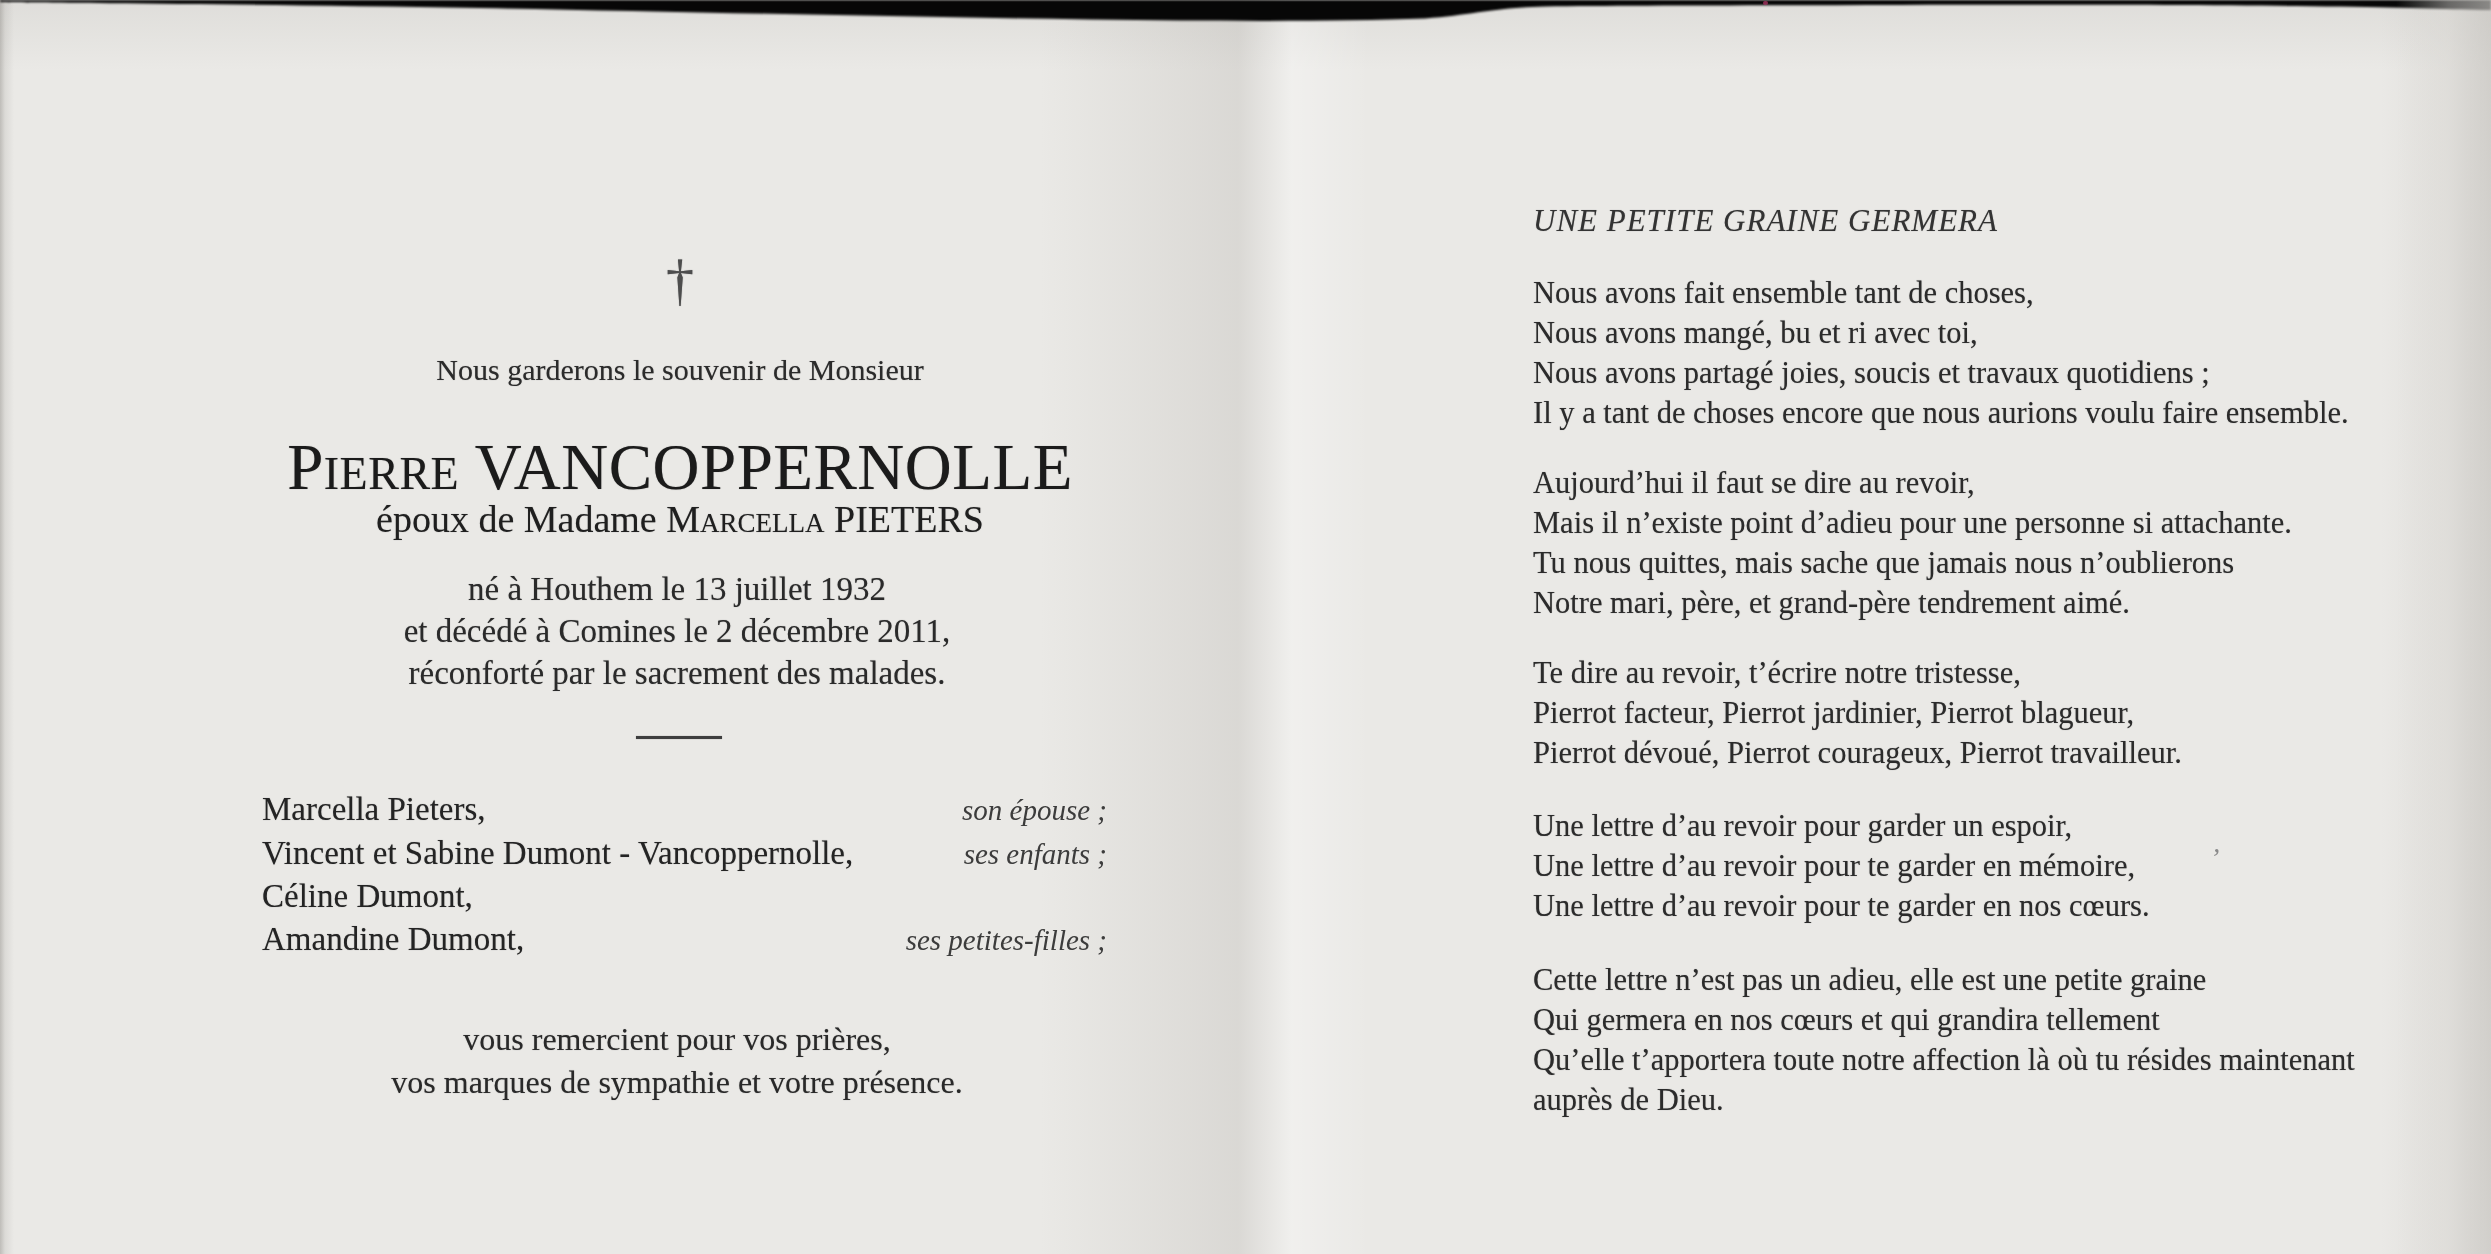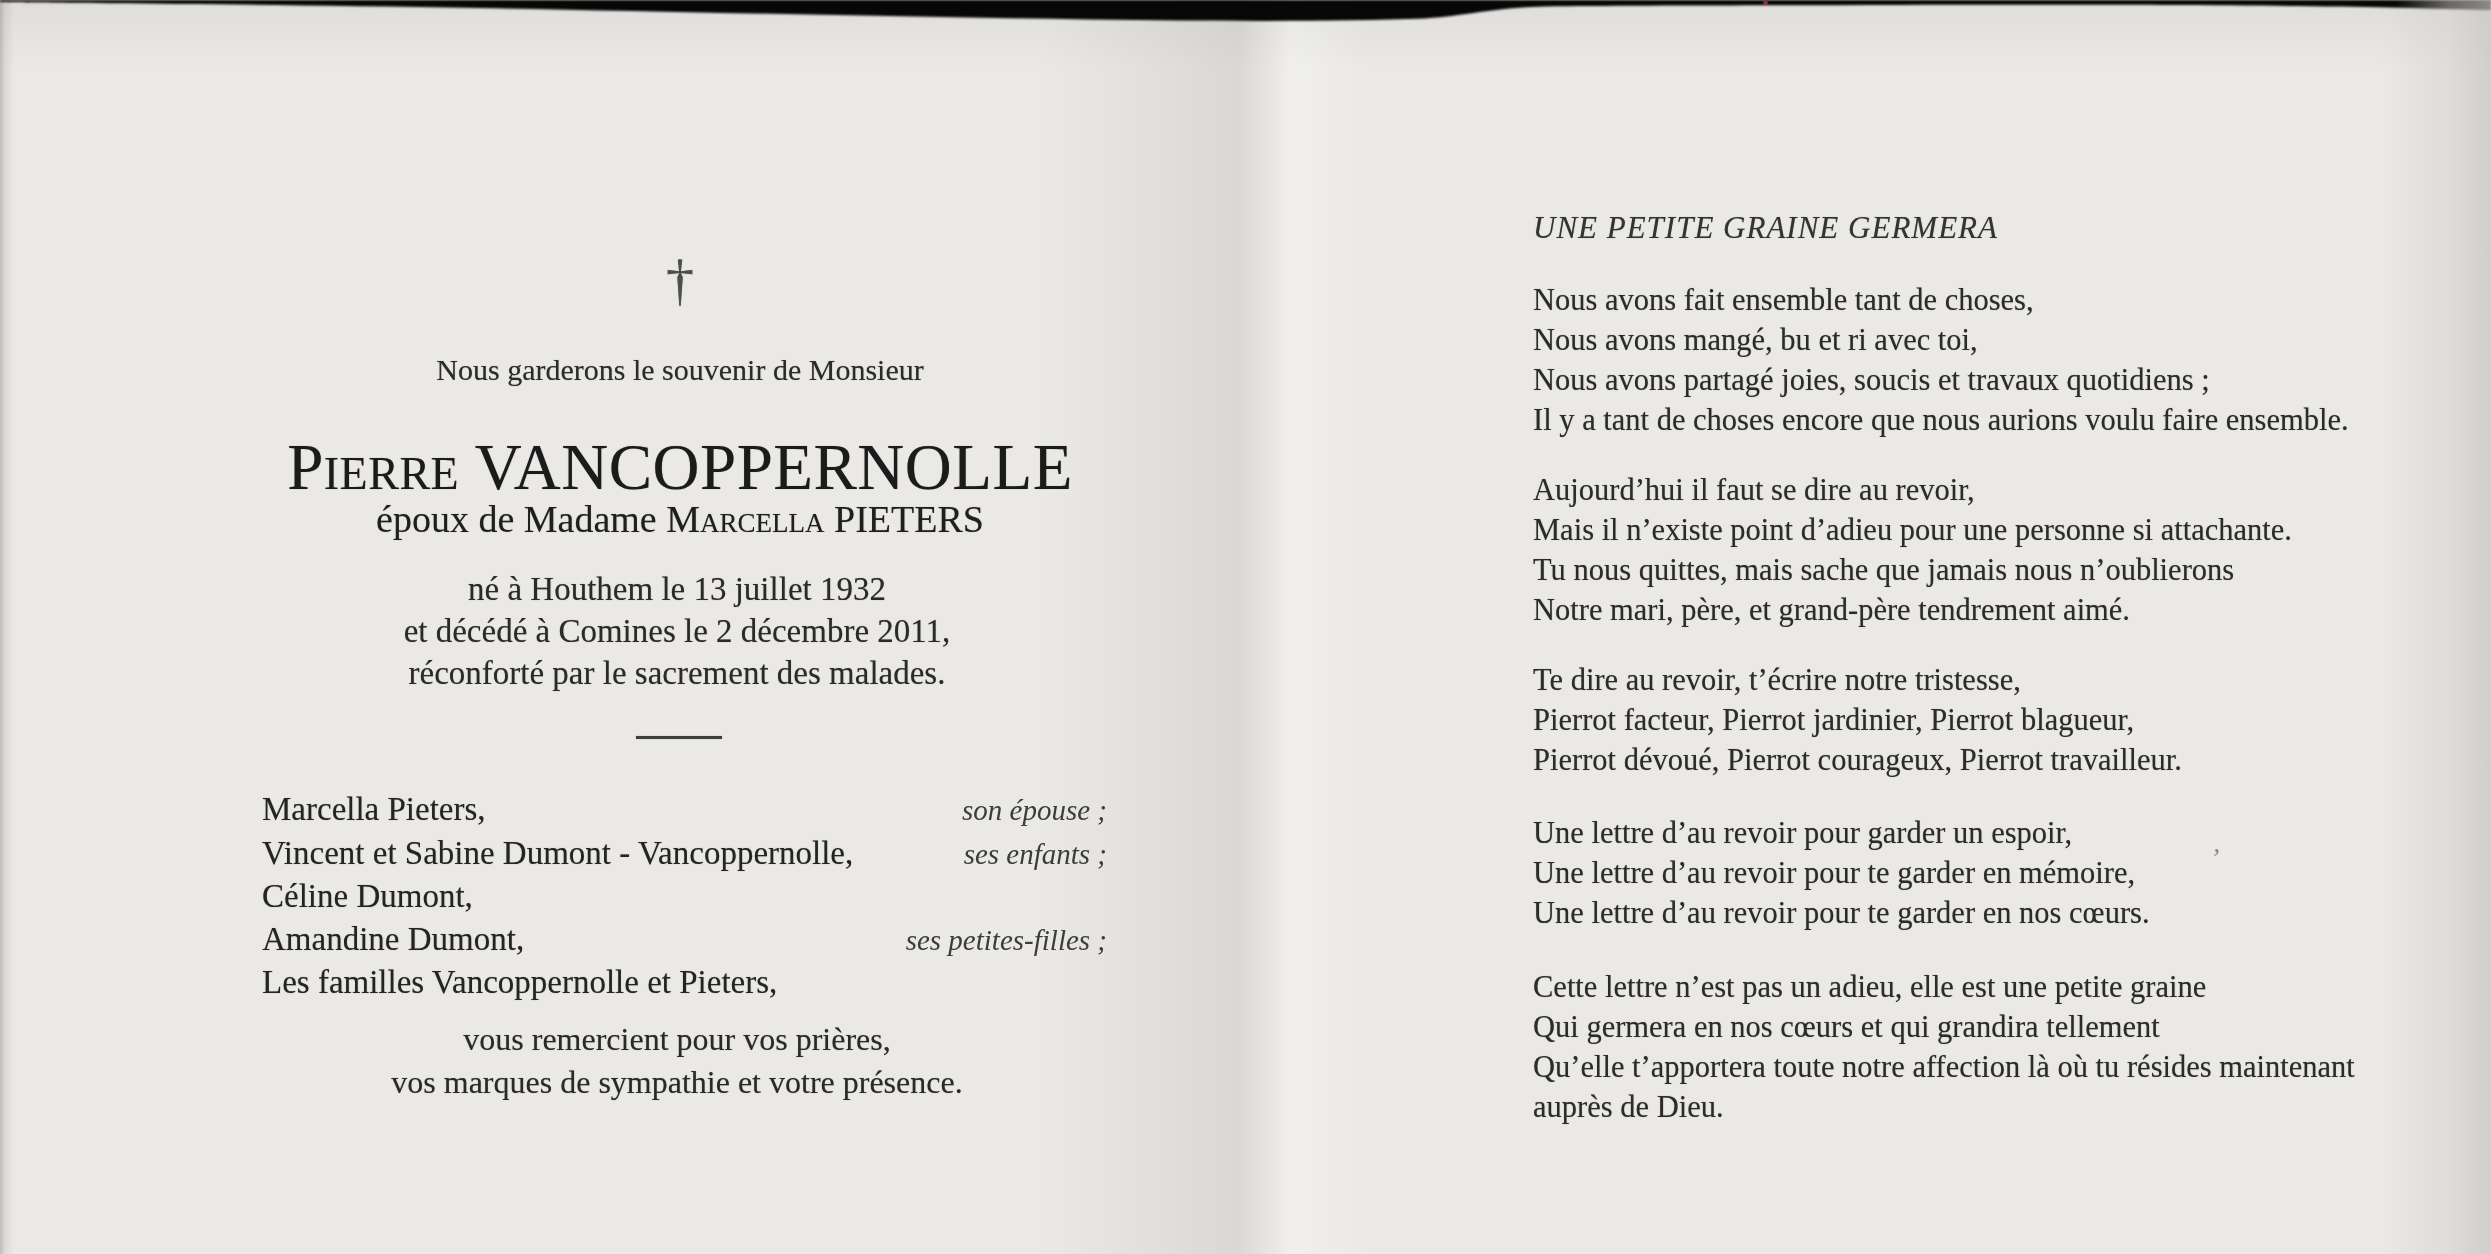--- a/index.html
+++ b/index.html
@@ -37,21 +37,21 @@
          font-size:33px;line-height:42px;color:#2a2a2a;}
   .rule{left:636px;top:736px;width:86px;height:3px;background:#3e3e3e;
         box-shadow:0 0 1px rgba(0,0,0,.5);}
   .family{left:262px;top:788px;width:845px;font-size:33px;line-height:42.5px;color:#242424;}
   .family-row{display:flex;justify-content:space-between;align-items:baseline;}
   .relation{font-style:italic;font-size:29px;color:#3c3c3c;filter:blur(0.4px);}
   .thanks{left:262px;top:1018px;width:830px;text-align:center;
           font-size:32px;line-height:43px;color:#292929;}
 
   
-  .poem{left:1533px;top:210px;width:958px;overflow:hidden;color:#2b2b2b;}
+  .poem{left:1533px;top:203px;width:958px;overflow:hidden;color:#2b2b2b;}
   .poem-title{font-style:italic;font-size:31px;letter-spacing:1px;color:#333;
               margin:0 0 34px 0;white-space:nowrap;}
   .stanza{margin:0 0 30px 0;}
   .stanza.s3{margin-bottom:33px;}
   .stanza.s4{margin-bottom:34px;}
   .vline{font-size:30.5px;line-height:40px;white-space:nowrap;}
 
   
   .edge-fade{right:0;top:0;width:95px;height:1254px;
     background:linear-gradient(90deg, rgba(231,229,226,0) 0%, rgba(222,220,216,0.45) 55%, rgba(210,208,204,0.65) 100%);}
@@ -106,24 +106,20 @@
       <span class="relation">ses enfants ;</span>
     </div>
     <div class="family-row">
       <span class="soft">Céline Dumont,</span>
       <span class="relation"></span>
     </div>
     <div class="family-row">
       <span class="soft">Amandine Dumont,</span>
       <span class="relation">ses petites-filles ;</span>
     </div>
-    <div class="family-row">
-      <span class="soft">Les familles Vancoppernolle et Pieters,</span>
-      <span class="relation"></span>
-    </div>
   </div>
 
   <div class="abs thanks soft">
     <div>vous remercient pour vos prières,</div>
     <div>vos marques de sympathie et votre présence.</div>
   </div>
 
   <div class="abs poem">
     <div class="poem-title soft">UNE PETITE GRAINE GERMERA</div>
 

